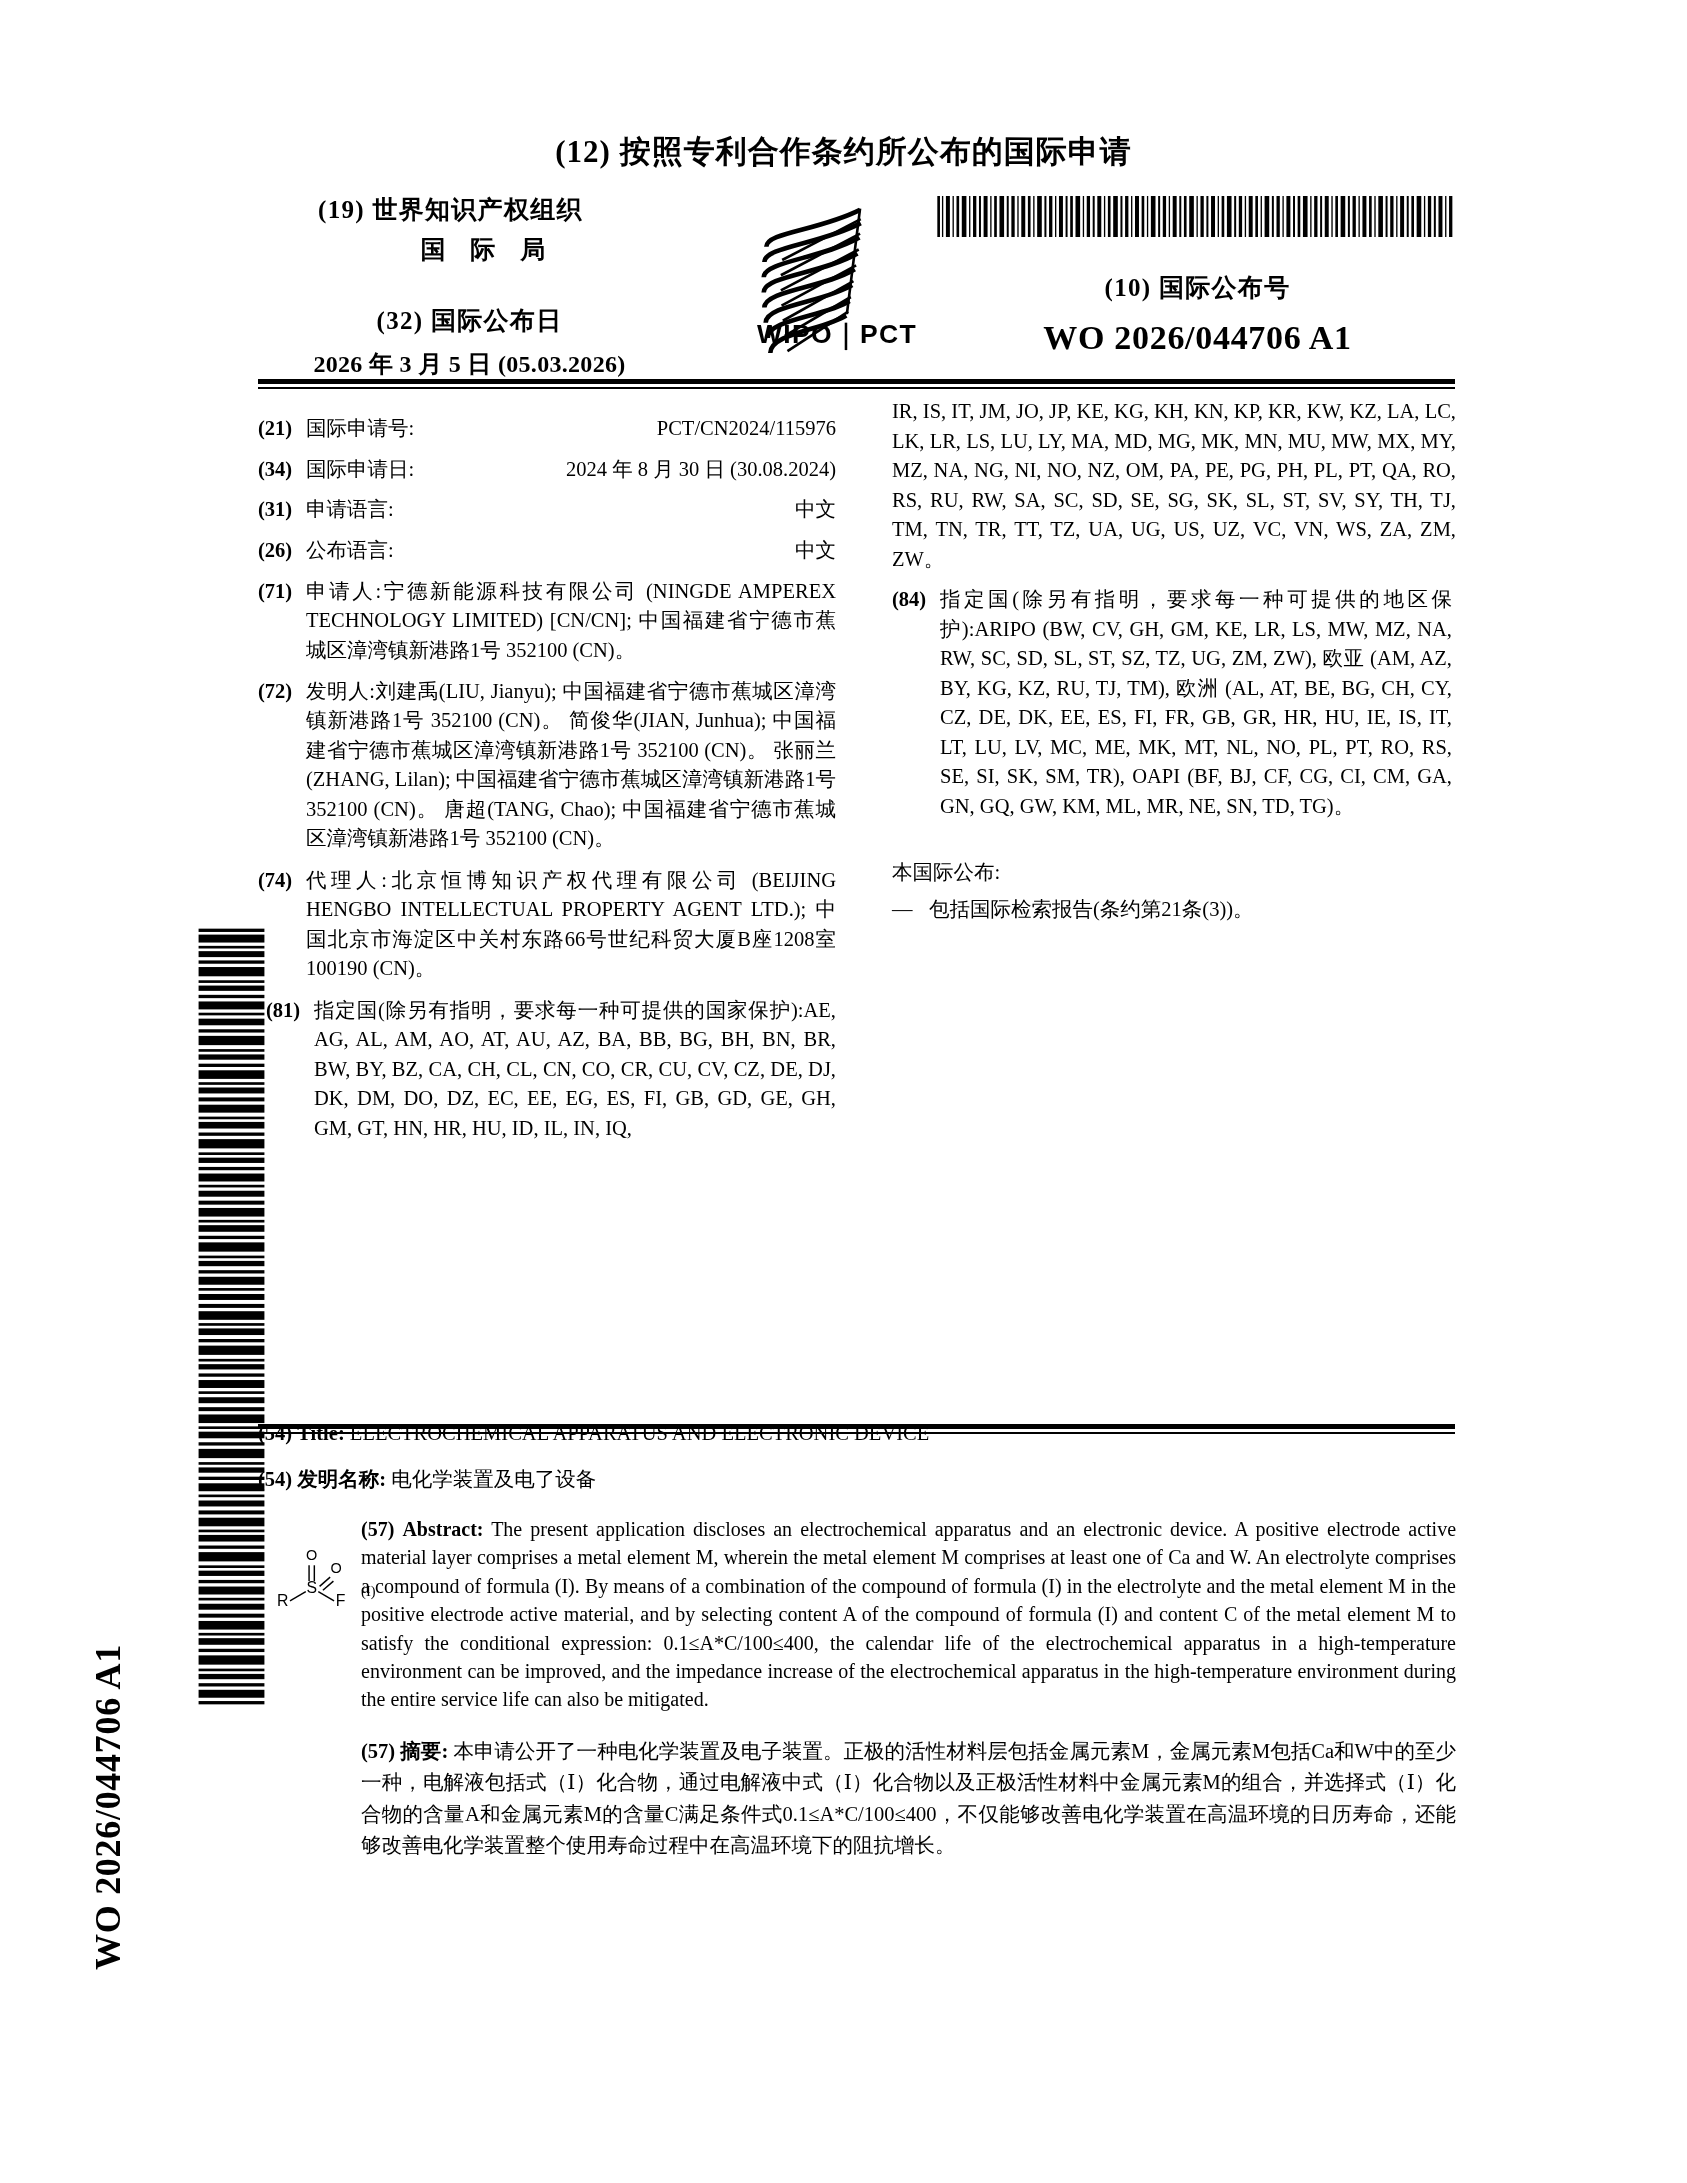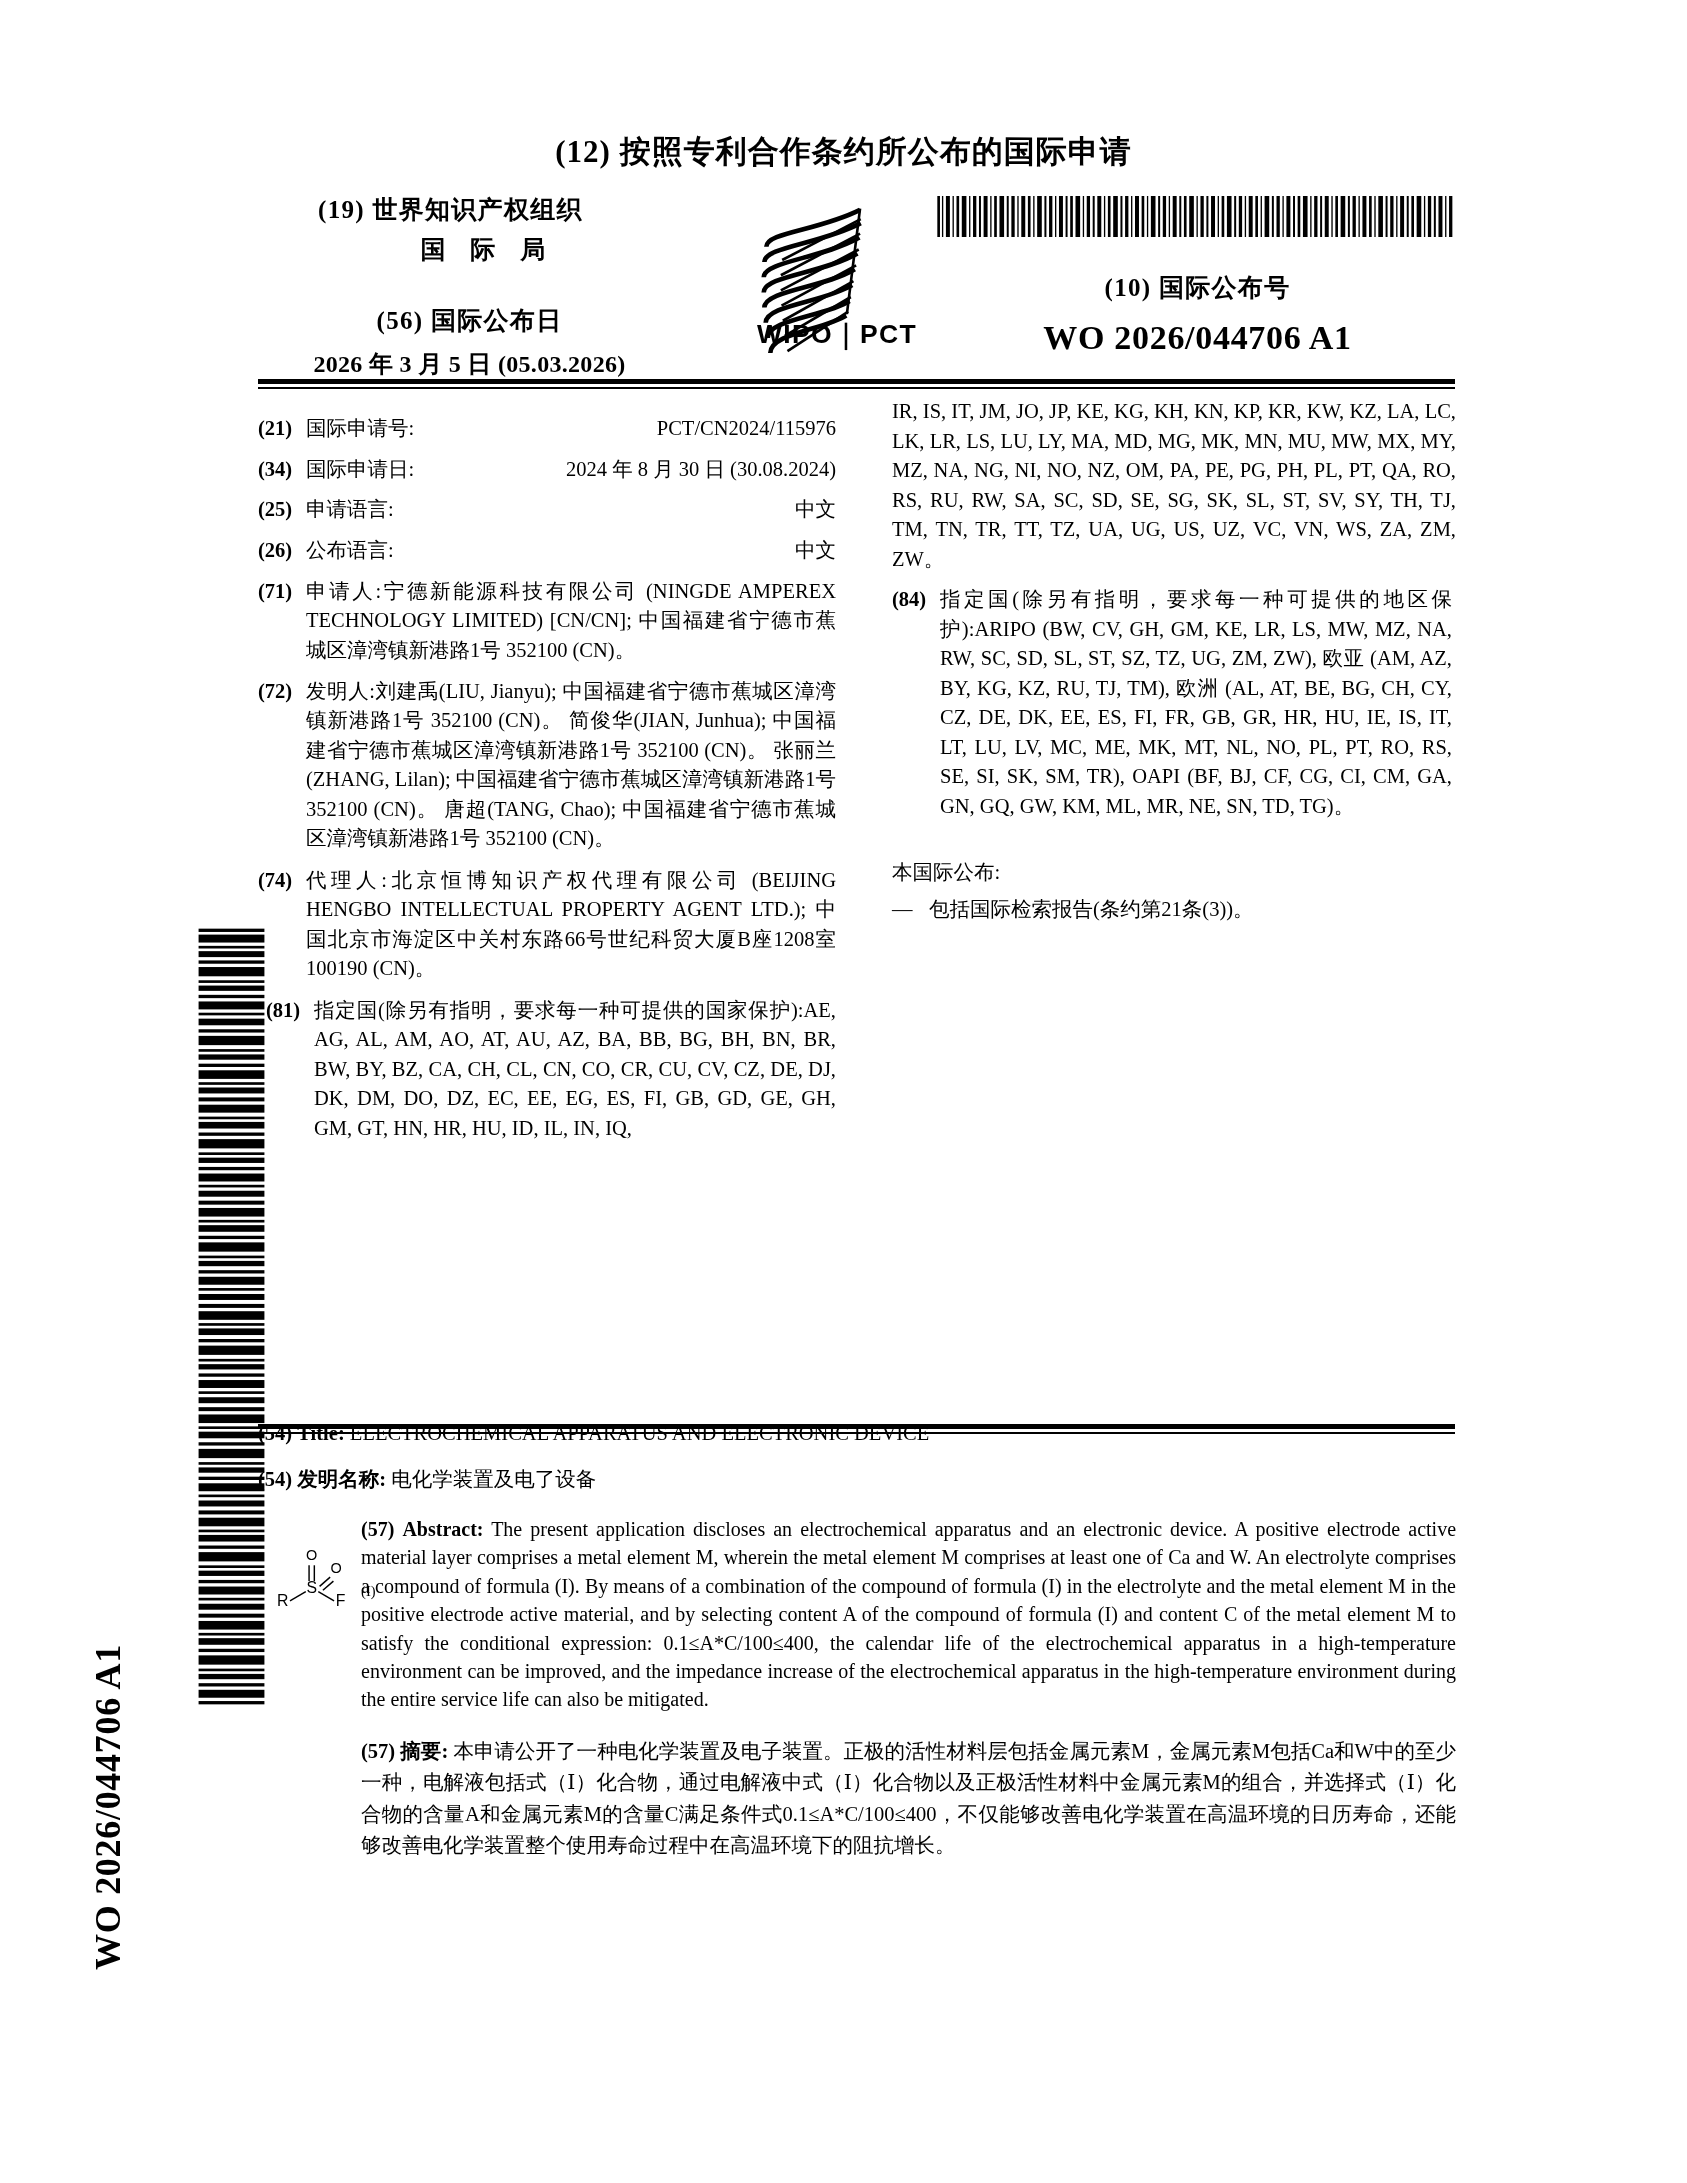--- a/index.html
+++ b/index.html
@@ -110,21 +110,21 @@
     <span>按照专利合作条约所公布的国际申请</span>
   </div>
 
   <div class="hdr-left">
     <span class="l19">
       <span>(19)</span>
       <span>世界知识产权组织</span>
     </span>
     <span class="lbureau">国 际 局</span>
     <span class="l43">
-      <span>(56)</span>
+      <span>(32)</span>
       <span>国际公布日</span>
     </span>
     <span class="ldate">2026 年 3 月 5 日 (05.03.2026)</span>
   </div>
 
   <svg class="wipo-logo" viewBox="0 0 330 250">
     <g fill="none" stroke="#000" stroke-width="7">
       <path d="M70,235 C70,205 150,200 185,178"></path>
       <path d="M66,212 C66,184 152,180 190,156"></path>
       <path d="M63,189 C63,162 152,158 194,132"></path>
@@ -266,21 +266,21 @@
 
     <div class="ent clearfix" style="margin-top:17px;">
       <span class="num">(21)</span><span class="body clearfix"><span>国际申请号:</span><span class="rightval">PCT/CN2024/115976</span></span>
     </div>
 
     <div class="ent clearfix">
       <span class="num">(34)</span><span class="body clearfix"><span>国际申请日:</span><span class="rightval">2024 年 8 月 30 日 (30.08.2024)</span></span>
     </div>
 
     <div class="ent clearfix">
-      <span class="num">(25)</span><span class="body clearfix"><span>申请语言:</span><span class="rightval">中文</span></span>
+      <span class="num">(31)</span><span class="body clearfix"><span>申请语言:</span><span class="rightval">中文</span></span>
     </div>
 
     <div class="ent clearfix">
       <span class="num">(26)</span><span class="body clearfix"><span>公布语言:</span><span class="rightval">中文</span></span>
     </div>
 
     <div class="ent" style="margin-top:6.6px;">
       <span class="num">(71)</span><span class="body just"><span>申请人:</span><span>宁德新能源科技有限公司 (NINGDE AMPEREX TECHNOLOGY LIMITED) [CN/CN]; 中国福建省宁德市蕉城区漳湾镇新港路1号 352100 (CN)。</span></span>
     </div>
 

